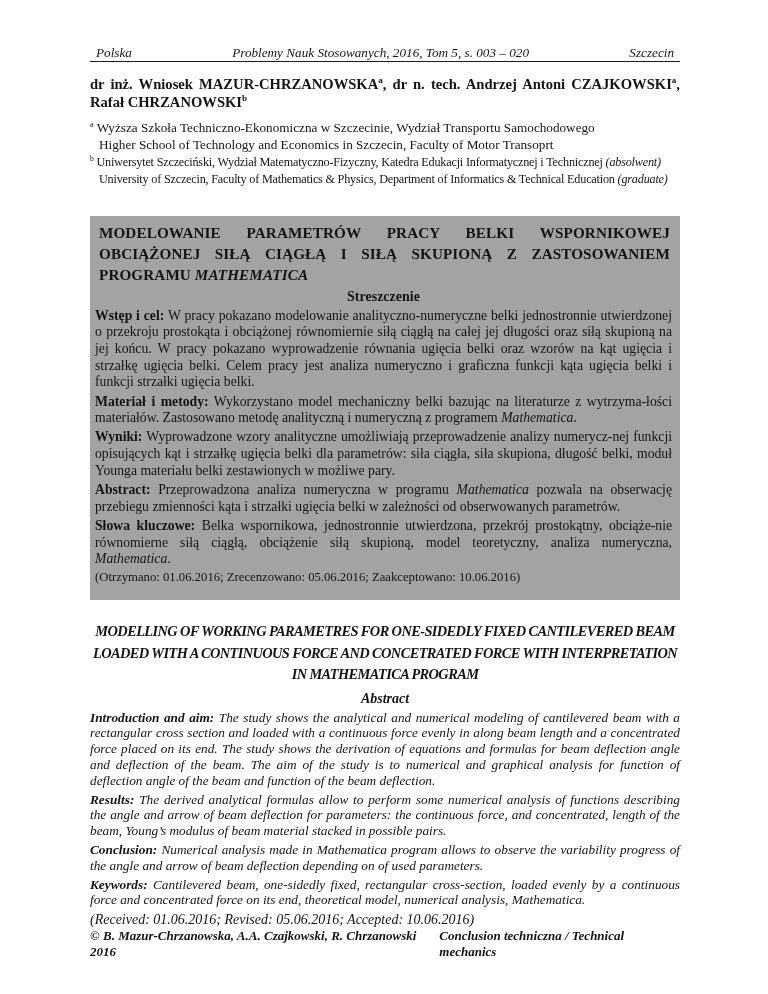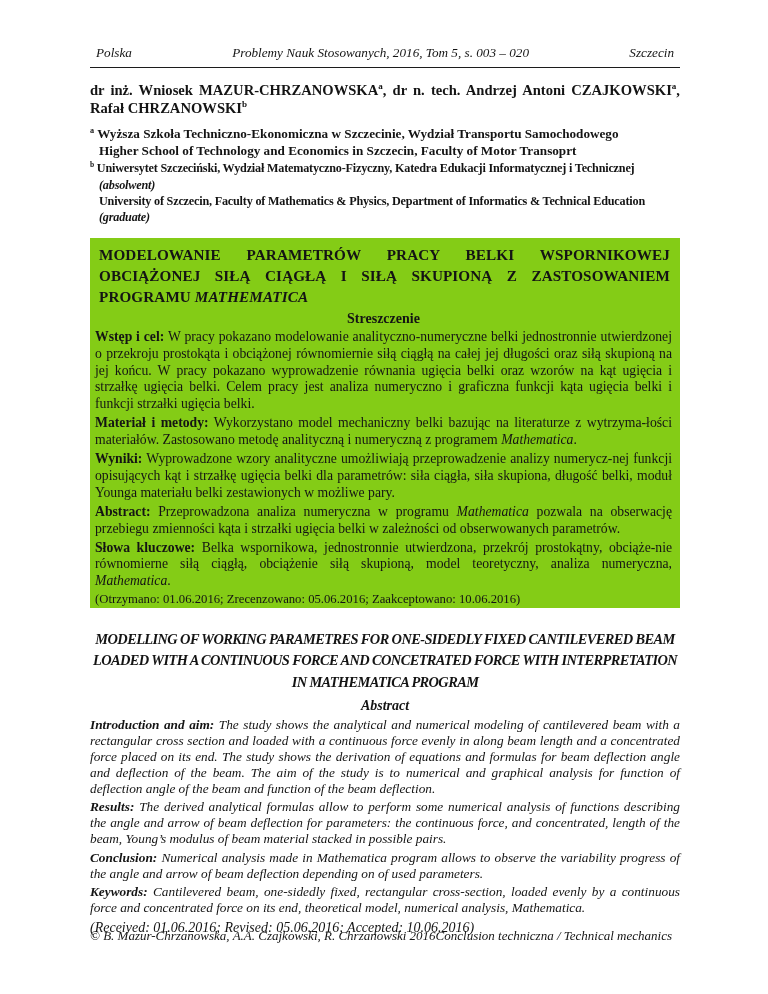--- a/index.html
+++ b/index.html
@@ -9,48 +9,47 @@
     color:#141414;
     font-family:"Liberation Serif", serif;
     overflow:hidden;
   }
   .page { position:relative; width:768px; height:994px; padding:45px 88px 0 90px; }
 
   
   .jheader {
     display:flex; justify-content:space-between; align-items:baseline;
     font-style:italic; font-size:13.2px;
-    padding:0 6px 6px 6px;
+    padding:0 6px 0 6px;
     border-bottom:1.4px solid #1c1c1c;
   }
 
   
   .authors {
     margin-top:13px;
     font-weight:bold; font-size:14.6px; line-height:18px;
     text-align:justify;
   }
   sup { font-size:0.62em; vertical-align:super; line-height:0; }
 
   
   .affs { margin-top:9px; }
   .aff {
     font-size:13.2px; line-height:16.6px;
     padding-left:9px; text-indent:-9px;
     margin-top:1px;
-    font-weight:bold;
   }
   .aff.aff-b { font-size:12.2px; line-height:16.4px; letter-spacing:-0.2px; }
   .aff i { font-style:italic; }
 
   
   .box-pl {
-    margin-top:12px;
-    background:#84cc16;
-    padding:6px 8px 1px 5px;
+    margin-top:29px;
+    background:#a3a3a3;
+    padding:6px 8px 15px 5px;
   }
   .title-pl {
     font-size:15.2px; font-weight:bold; line-height:21px;
     text-align:justify; letter-spacing:0.1px;
     padding:0 2px 0 4px;
   }
   .title-pl i { font-style:italic; }
   .h-str { text-align:center; font-weight:bold; font-size:14px; margin-top:4px; }
   .para-pl {
     font-size:13.7px; line-height:16.7px;
@@ -73,21 +72,21 @@
     font-size:13.3px; line-height:15.8px;
     text-align:justify; margin-top:3px;
   }
   .para-en b { font-weight:bold; }
   .dates-en { font-style:italic; font-size:14px; margin-top:4px; }
 
   
   .pfooter {
     position:absolute; left:90px; right:88px; top:928px;
     display:flex; justify-content:flex-start;
-    font-style:italic; font-size:13px;
+    font-style:italic; font-size:13px;font-weight:bold;
   }
 </style>
 </head>
 <body>
 
 <div class="page">
 
   <header class="jheader">
     <span>Polska</span>
     <span>Problemy Nauk Stosowanych, 2016, Tom 5, s. 003 – 020</span>

